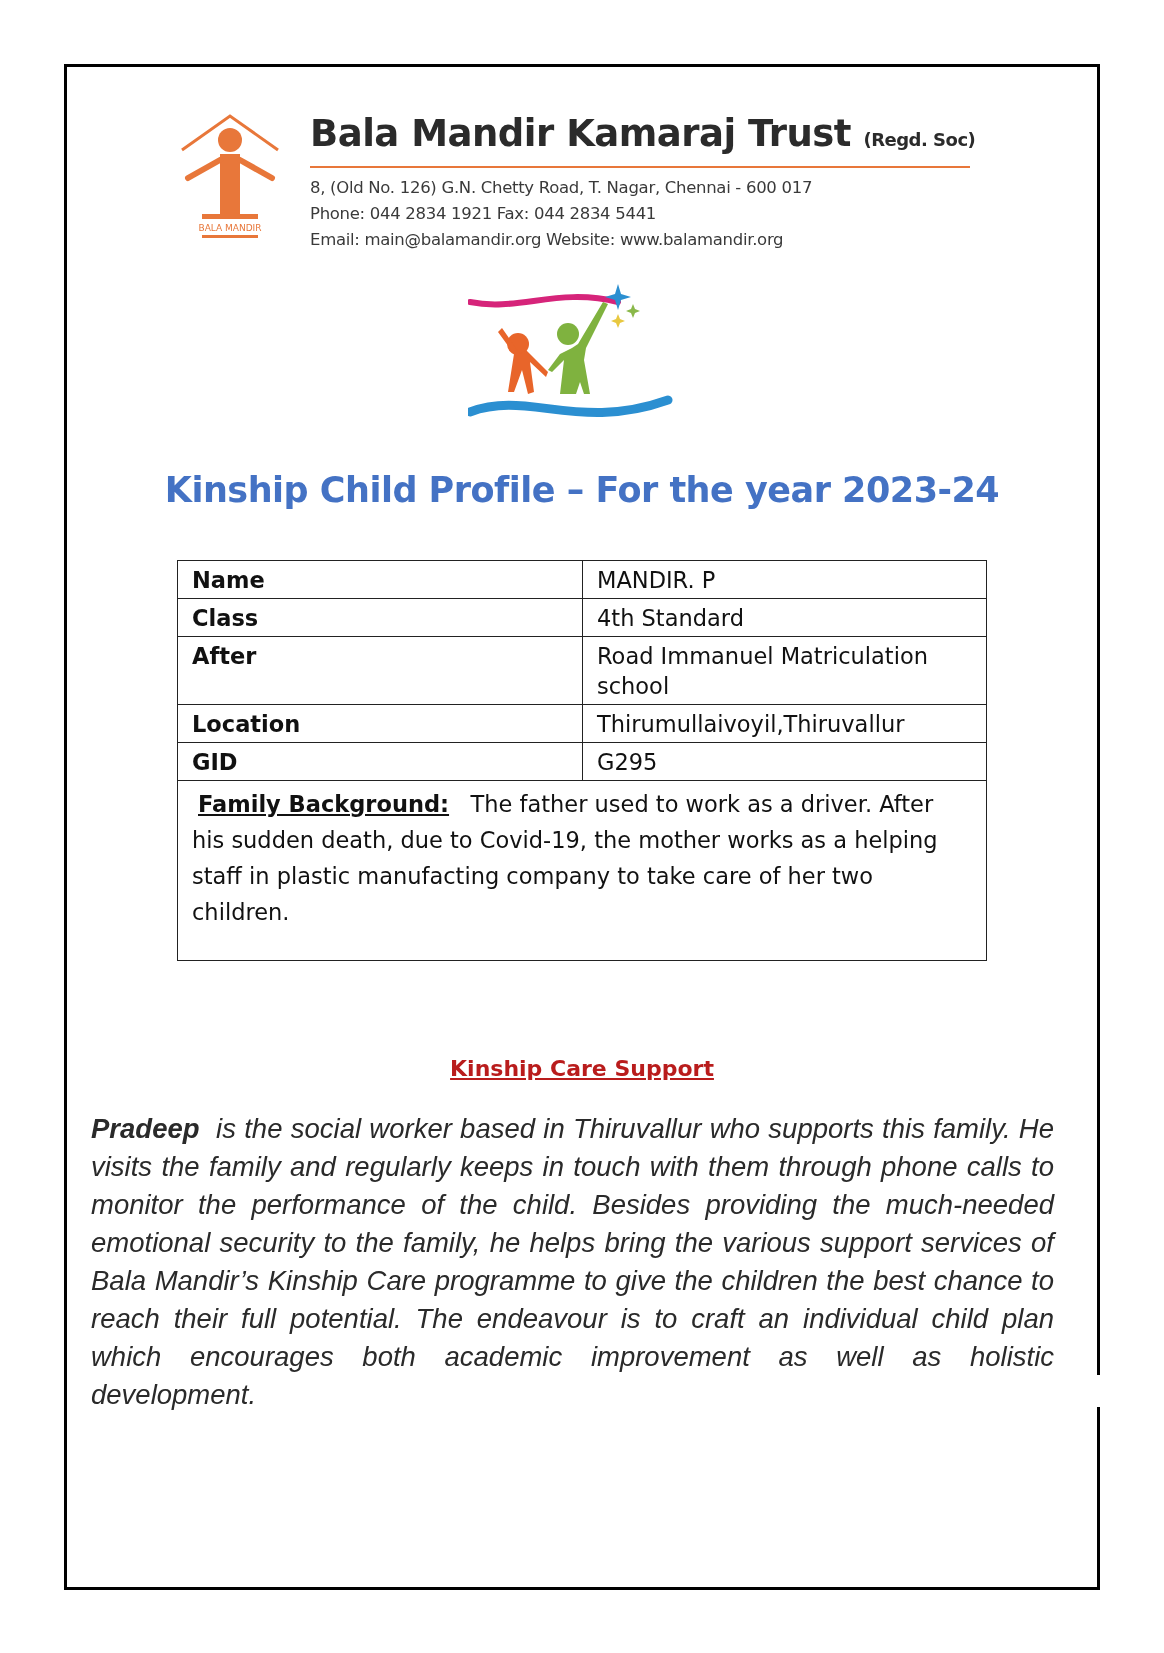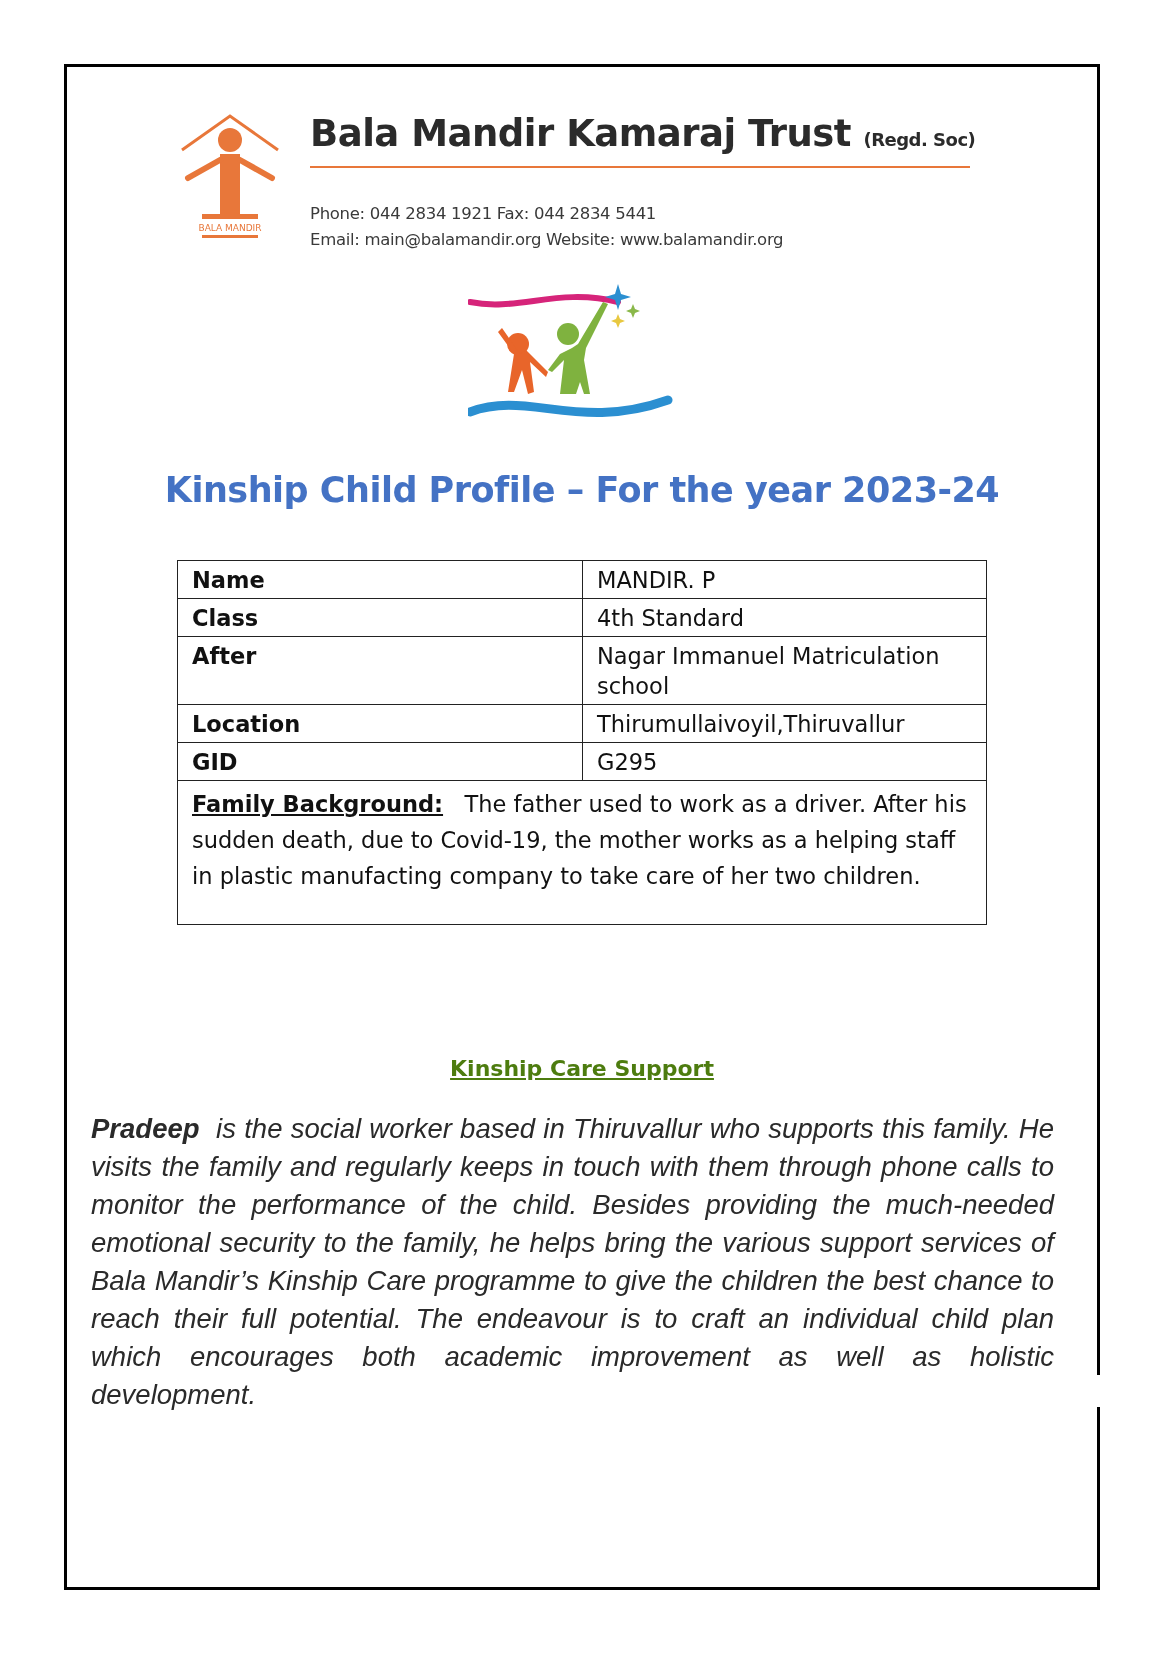--- a/index.html
+++ b/index.html
@@ -16,23 +16,23 @@
   .ol1 { top:68px; } .ol2 { top:94px; } .ol3 { top:120px; }
 
   .kids-logo { position:absolute; left:468px; top:282px; width:220px; height:160px; }
 
   .title { position:absolute; left:0; width:1164px; top:470px; text-align:center; font-family:"DejaVu Sans", sans-serif; font-weight:bold; font-size:35px; color:#4472c4; letter-spacing:-0.5px; }
 
   table.profile { position:absolute; left:177px; top:560px; width:810px; border-collapse:collapse; font-family:"DejaVu Sans", sans-serif; font-size:22.5px; color:#111; }
   table.profile td { border:1.5px solid #222; padding:4px 14px 3px 14px; vertical-align:top; line-height:30px; }
   table.profile td.label { width:376px; font-weight:bold; }
   table.profile td.family { padding:5px 14px 30px 14px; line-height:36px; }
-  .fb-label { font-weight:bold; text-decoration:underline; }
+  .fb-label { font-weight:bold; text-decoration:underline;margin-left:6px; }
 
-  .support-heading { position:absolute; left:0; width:1164px; top:1056px; text-align:center; font-family:"DejaVu Sans", sans-serif; font-weight:bold; font-size:22px; text-decoration:underline; color:#4d7c0f; }
+  .support-heading { position:absolute; left:0; width:1164px; top:1056px; text-align:center; font-family:"DejaVu Sans", sans-serif; font-weight:bold; font-size:22px; text-decoration:underline; color:#b91c1c; }
 
   .support-body { position:absolute; left:91px; top:1110px; width:963px; font-family:"Liberation Sans", sans-serif; font-style:italic; font-size:27.5px; line-height:38px; text-align:justify; color:#2a2a2a; }
   .support-body b { font-weight:bold; }
 </style>
 </head>
 <body>
 
 <div class="frame"></div>
 <div class="frame-gap"></div>
 
@@ -42,20 +42,21 @@
     <circle cx="50" cy="30" r="12" fill="#e8773a"></circle>
     <rect x="40" y="44" width="20" height="60" fill="#e8773a"></rect>
     <polyline points="8,68 40,50" fill="none" stroke="#e8773a" stroke-width="6" stroke-linecap="round"></polyline>
     <polyline points="92,68 60,50" fill="none" stroke="#e8773a" stroke-width="6" stroke-linecap="round"></polyline>
     <rect x="22" y="104" width="56" height="5" fill="#e8773a"></rect>
     <text x="50" y="121" text-anchor="middle" font-family="DejaVu Sans, sans-serif" font-size="9" fill="#e8773a">BALA MANDIR</text>
     <rect x="22" y="125" width="56" height="3" fill="#e8773a"></rect>
   </svg>
   <div class="org-name"><span>Bala Mandir Kamaraj Trust</span> <span class="org-reg">(Regd. Soc)</span></div>
   <div class="org-rule"></div>
+  <div class="org-line ol1">8, (Old No. 126) G.N. Chetty Road, T. Nagar, Chennai - 600 017</div>
   <div class="org-line ol2">Phone: 044 2834 1921  Fax: 044 2834 5441</div>
   <div class="org-line ol3">Email: main@balamandir.org   Website: www.balamandir.org</div>
 </div>
 
 <svg class="kids-logo" viewBox="0 0 220 160">
   <path d="M2,20 C50,30 90,5 150,20" stroke="#d6247a" stroke-width="6" fill="none" stroke-linecap="round"></path>
   <g fill="#2b8fd1">
       <polygon points="150,2 153,12 163,15 153,18 150,28 147,18 137,15 147,12"></polygon>
     </g>
   <g fill="#8ab84a">
@@ -82,21 +83,21 @@
       <tr>
     <td class="label">Name</td>
     <td>MANDIR. P</td>
   </tr>
   <tr>
     <td class="label">Class</td>
     <td>4th Standard</td>
   </tr>
   <tr>
     <td class="label">After</td>
-    <td>Nagar Immanuel Matriculation school</td>
+    <td>Road Immanuel Matriculation school</td>
   </tr>
   <tr>
     <td class="label">Location</td>
     <td>Thirumullaivoyil,Thiruvallur</td>
   </tr>
   <tr>
     <td class="label">GID</td>
     <td>G295</td>
   </tr>
   <tr>

